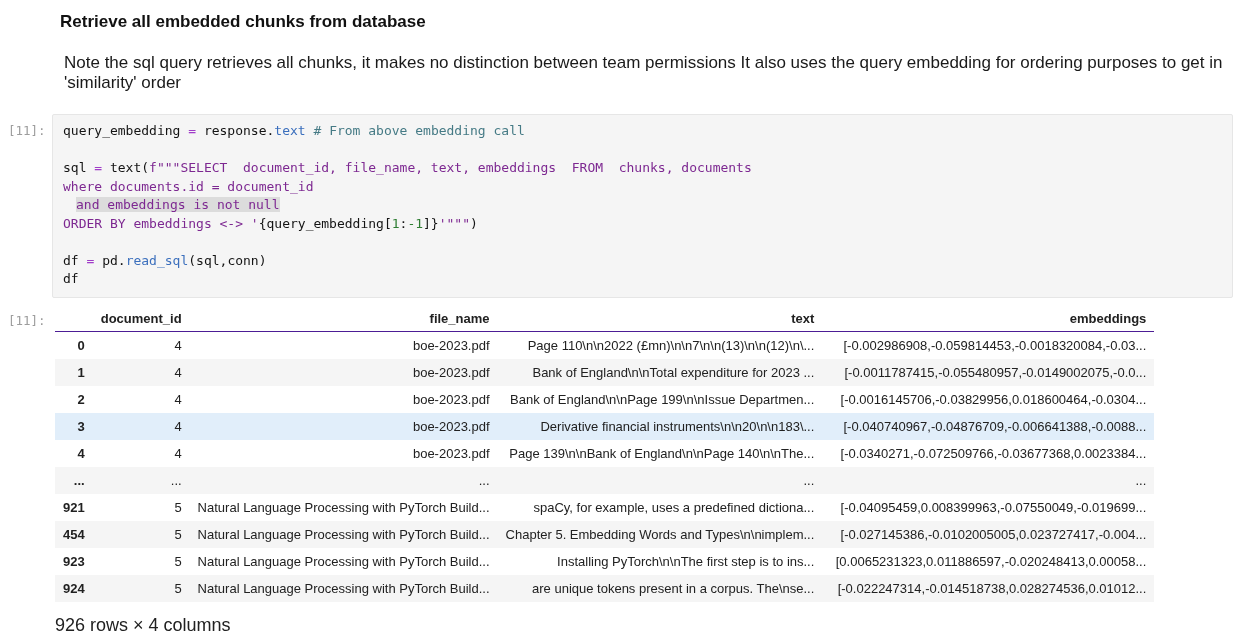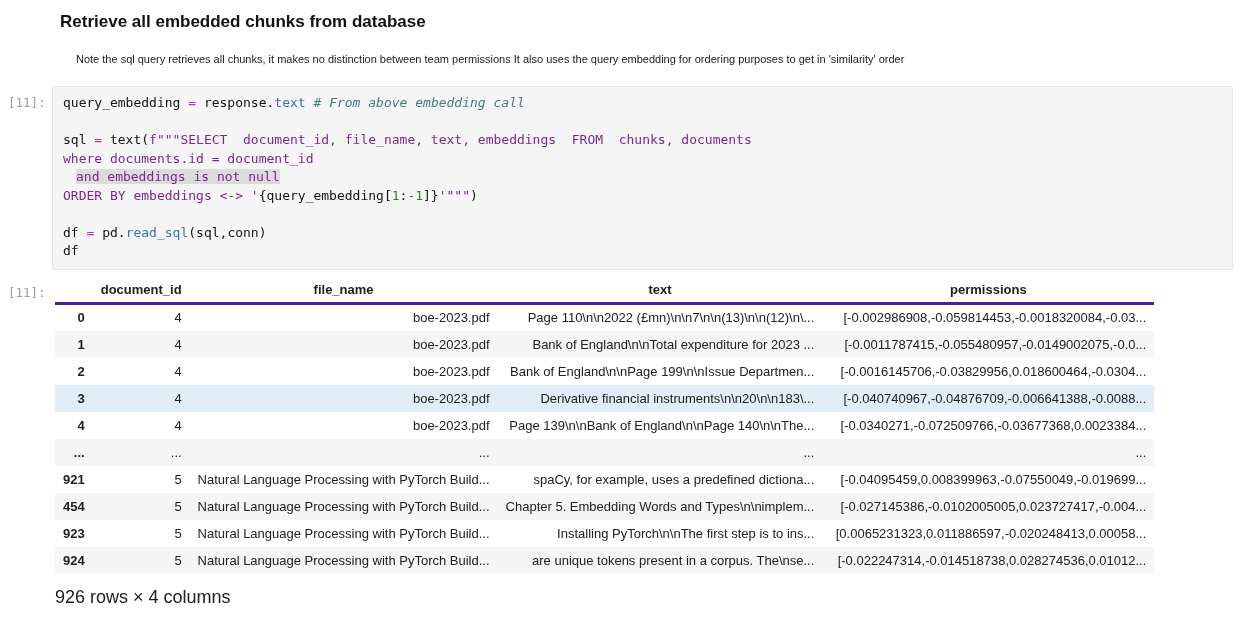--- a/index.html
+++ b/index.html
@@ -10,21 +10,21 @@
   *{box-sizing:border-box;}
   html,body{margin:0;padding:0;}
   body{
     width:1246px;height:638px;overflow:hidden;background:#ffffff;
     font-family:"Liberation Sans",sans-serif;color:#1a1a1a;
   }
   .notebook{position:relative;width:100%;height:100%;}
   
   .md-cell{padding:12px 20px 0 60px;}
   .md-cell h3{margin:0 0 21px 0;font-size:17px;font-weight:600;color:#111;}
-  .md-cell p{margin:0 0 21px 16px;font-size:11px;color:#1a1a1a;}
+  .md-cell p{margin:0 0 21px 4px;font-size:17px;color:#1a1a1a;}
   
   .cell{display:flex;align-items:flex-start;}
   .prompt{
     flex:0 0 52px;padding:9px 0 0 8px;
     font-family:"DejaVu Sans Mono","Liberation Mono",monospace;
     font-size:12.5px;color:#9d9d9d;white-space:pre;
   }
   .output-cell .prompt{padding-top:7px;}
   
   .input-area{
@@ -33,33 +33,33 @@
     padding:7px 10px 8px 10px;cursor:text;
   }
   .input-area pre{
     margin:0;font-family:"DejaVu Sans Mono","Liberation Mono",monospace;
     font-size:13px;line-height:18.5px;white-space:pre;color:var(--plain);
   }
   .tok-p{color:var(--plain);}
   .tok-o{color:var(--op);}
   .tok-s{color:var(--str);}
   .tok-n{color:var(--num);}
-  .tok-c{color:var(--comment);font-style:italic;}
+  .tok-c{color:var(--comment);}
   .tok-m{color:var(--method);}
   .tok-h{background:var(--hl);margin-left:13px;}
   
   .output-cell{margin-top:8px;}
   .output-area{flex:1 1 auto;padding-left:3px;}
   table.dataframe{
     border-collapse:collapse;table-layout:fixed;border:none;
     font-size:13px;color:#212121;
   }
   table.dataframe thead th{
-    font-weight:bold;text-align:center;padding:0 8px;height:26px;
-    border-bottom:3px solid #4c1d95;vertical-align:middle;white-space:nowrap;
+    font-weight:bold;text-align:right;padding:0 8px;height:26px;
+    border-bottom:1px solid #4c1d95;vertical-align:middle;white-space:nowrap;
     overflow:hidden;
   }
   table.dataframe td, table.dataframe tbody th{
     text-align:right;padding:0 8px;height:27px;vertical-align:middle;
     white-space:nowrap;overflow:hidden;border:none;
   }
   table.dataframe tbody th{font-weight:bold;}
   table.dataframe tbody tr.stripe{background:var(--stripe);}
   table.dataframe tbody tr.hover{background:var(--hover);}
   .df-footer{margin:13px 0 0 0;font-size:18px;color:#212121;}
@@ -91,21 +91,21 @@
             <col style="width:293px">
             <col style="width:318px">
             <col style="width:332px">
         </colgroup>
         <thead>
           <tr id="df-head">
             <th></th>
           <th>document_id</th>
               <th>file_name</th>
               <th>text</th>
-              <th>permissions</th>
+              <th>embeddings</th>
             </tr>
         </thead>
         <tbody id="df-body">
             <tr>
               <th>0</th>
               <td>4</td>
               <td>boe-2023.pdf</td>
               <td>Page 110\n\n2022 (£mn)\n\n7\n\n(13)\n\n(12)\n\...</td>
               <td>[-0.002986908,-0.059814453,-0.0018320084,-0.03...</td>
             </tr>

